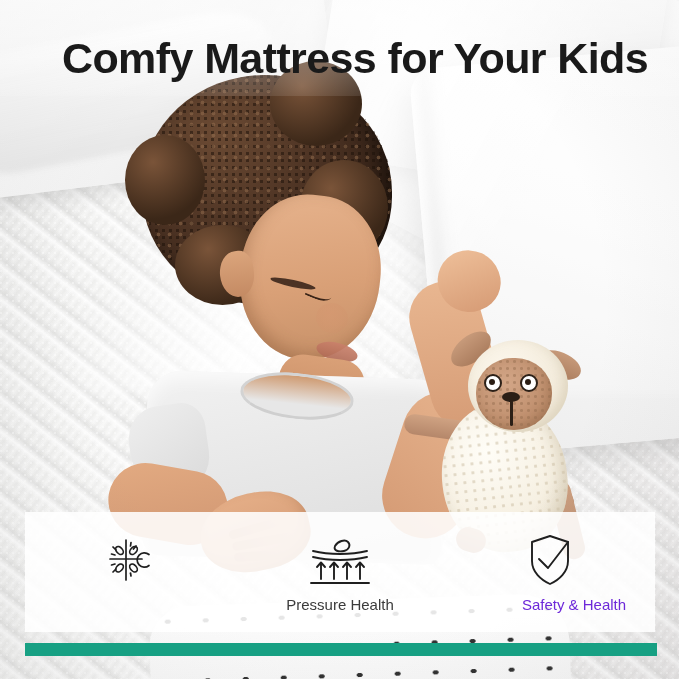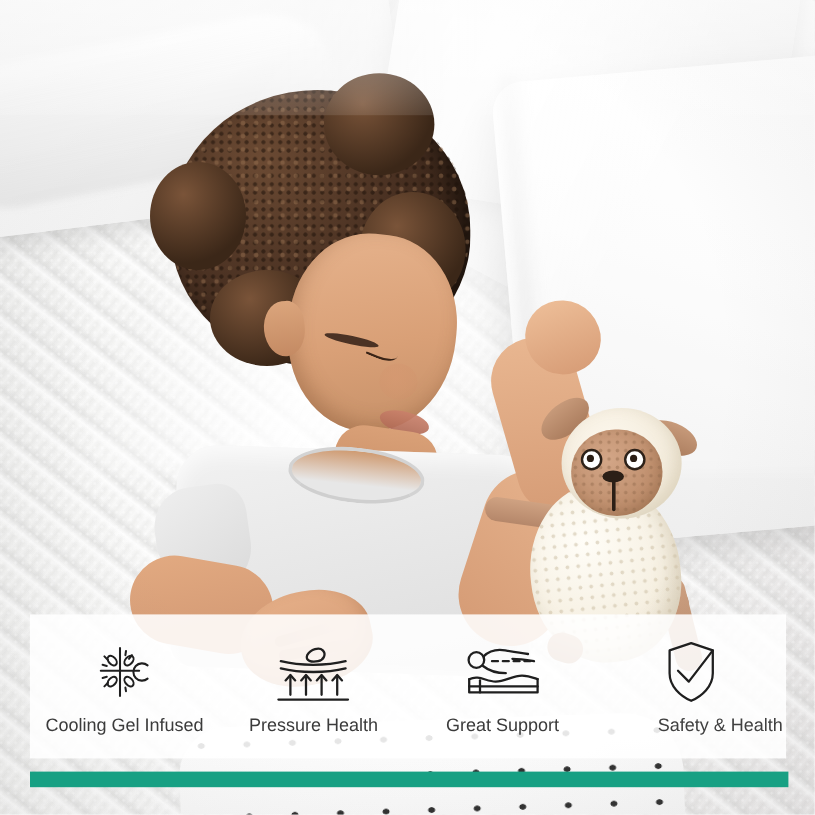--- a/index.html
+++ b/index.html
@@ -395,20 +395,21 @@
       <div class="lamb-nose"></div>
       <div class="lamb-mouth"></div>
     </div>
 
     <div class="pajama"></div>
     <div class="dots"></div>
     <div class="vignette"></div>
   </div>
 
   <div class="title-band"></div>
+  <div class="title" style="color: rgb(26, 26, 26);">Comfy Mattress for Your Kids</div>
 
   <div class="feature-panel">
 
     <div class="feature">
       <div class="icon">
         <svg width="50" height="50" viewBox="0 0 50 50" fill="none" stroke="#1f1f1f" stroke-width="1.7" stroke-linecap="round">
           <line x1="21" y1="5" x2="21" y2="45"></line>
           <line x1="5" y1="24" x2="37" y2="24"></line>
           <ellipse cx="14.5" cy="15.5" rx="3" ry="4.6" transform="rotate(-42 14.5 15.5)"></ellipse>
           <ellipse cx="28.5" cy="15.5" rx="3" ry="4.6" transform="rotate(42 28.5 15.5)"></ellipse>
@@ -417,21 +418,20 @@
           <line x1="8" y1="12" x2="11" y2="15"></line>
             <line x1="6.5" y1="19" x2="10" y2="20"></line>
           <line x1="8" y1="37" x2="11" y2="34"></line>
             <line x1="6.5" y1="30" x2="10" y2="29"></line>
           <line x1="31" y1="11" x2="28.5" y2="14"></line>
             <line x1="26" y1="7.5" x2="25.5" y2="11"></line>
           <line x1="26" y1="41" x2="25.5" y2="38"></line>
           <path d="M44 19.5a7.2 7.2 0 1 0 0 11"></path>
         </svg>
       </div>
-      <div class="label" style="color: rgb(59, 59, 59);">Cooling Gel Infused</div>
     </div>
 
     <div class="feature">
       <div class="icon">
         <svg width="62" height="52" viewBox="0 0 62 52" fill="none" stroke="#1f1f1f" stroke-width="1.9" stroke-linecap="round" stroke-linejoin="round">
           <path d="M26 12c3-5 10-7 13-4s1 8-4 9-11 0-9-5z"></path>
           <path d="M4 17c16 4 38 4 54 0"></path>
           <path d="M4 23c16 4 38 4 54 0"></path>
           <line x1="12" y1="45" x2="12" y2="29"></line>
             <polyline points="8,33 12,28.5 16,33"></polyline>
@@ -440,46 +440,27 @@
           <line x1="38" y1="45" x2="38" y2="29"></line>
             <polyline points="34,33 38,28.5 42,33"></polyline>
           <line x1="51" y1="45" x2="51" y2="29"></line>
             <polyline points="47,33 51,28.5 55,33"></polyline>
           <line x1="2" y1="49" x2="60" y2="49"></line>
         </svg>
       </div>
       <div class="label" style="color: rgb(59, 59, 59);">Pressure Health</div>
     </div>
 
-    <div class="feature">
-      <div class="icon">
-        <svg width="66" height="52" viewBox="0 0 66 52" fill="none" stroke="#1f1f1f" stroke-width="1.9" stroke-linecap="round" stroke-linejoin="round">
-          <circle cx="11" cy="16" r="6.5"></circle>
-          <path d="M17 13c5-5 12-6 18-5 6 1 12 2 19 3"></path>
-          <path d="M41 15c6 0 12 1 18 2"></path>
-          <path d="M16.5 21c5 4 12 6 19 6"></path>
-          <line x1="24" y1="17" x2="29" y2="17" stroke-dasharray="0"></line>
-          <line x1="33" y1="17" x2="38" y2="17"></line>
-          <line x1="42" y1="17" x2="47" y2="17"></line>
-          <line x1="51" y1="17" x2="56" y2="17"></line>
-          <path d="M5 32c8-4 14 2 22 2 8 0 14-5 22-5 6 0 10 2 13 3"></path>
-          <path d="M5 32v11h57V32"></path>
-          <path d="M5 38h57"></path>
-          <path d="M14 43V33"></path>
-        </svg>
-      </div>
-      <div class="label" style="color: rgb(59, 59, 59);">Great Support</div>
-    </div>
 
     <div class="feature">
       <div class="icon">
         <svg width="48" height="54" viewBox="0 0 48 54" fill="none" stroke="#1f1f1f" stroke-width="1.9" stroke-linecap="round" stroke-linejoin="round">
           <path d="M24 3 6 9v19c0 11 9 19 18 23 9-4 18-12 18-23V9z"></path>
           <path d="M13 26l9 9L42 9"></path>
         </svg>
       </div>
-      <div class="label" style="color: #404040; margin-left: 48px;">Safety &amp; Health</div>
+      <div class="label" style="color: #6d28d9; margin-left: 48px;">Safety &amp; Health</div>
     </div>
 
   </div>
 
   <div class="accent-bar" style="background: rgb(23, 160, 131);"></div>
 </div>
 
 </body></html>

